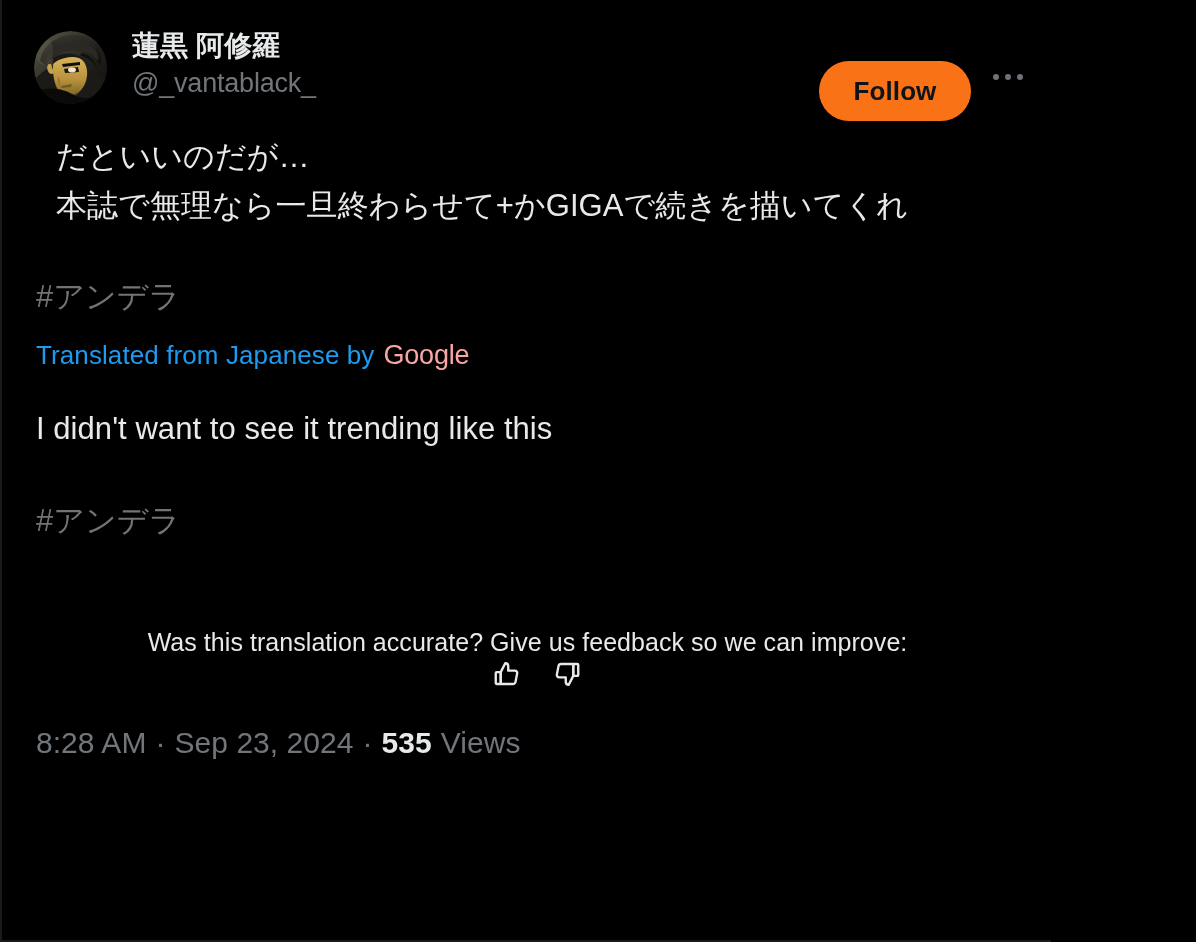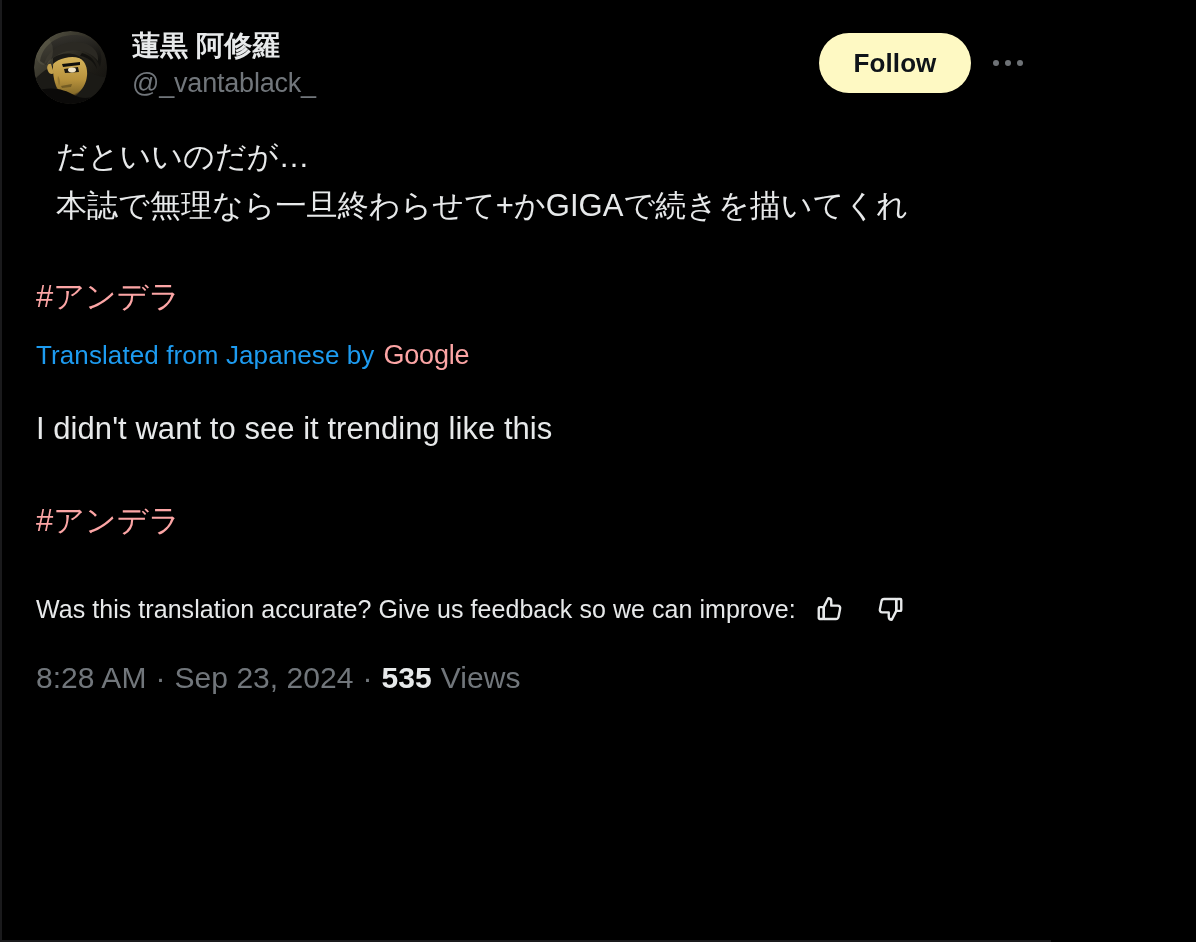--- a/index.html
+++ b/index.html
@@ -82,27 +82,28 @@
   }
   .follow-button {
     display: inline-flex;
     align-items: center;
     justify-content: center;
     min-width: 152px;
     height: 60px;
     padding: 0 26px;
     border: none;
     border-radius: 999px;
-    background: #fef9c3;
+    background: #f97316;
     color: #0f1419;
     font-family: "Liberation Sans", sans-serif;
     font-size: 26px;
     font-weight: bold;
     letter-spacing: 0.1px;
     cursor: pointer;
+    margin-top: 28px;
   }
   .more-button {
     display: inline-flex;
     align-items: center;
     justify-content: center;
     width: 46px;
     height: 46px;
     margin-left: 14px;
     border-radius: 50%;
     cursor: pointer;
@@ -130,21 +131,21 @@
     font-size: 31px;
     line-height: 49px;
     letter-spacing: 0.05px;
     white-space: pre-wrap;
     word-wrap: break-word;
     margin-left: 20px;
   }
   .jp-block { margin-top: 28px; }
 
   .hashtag {
-    color: #fca5a5;
+    color: #737373;
     font-size: 31px;
     line-height: 49px;
     text-decoration: none;
     cursor: pointer;
   }
   .hashtag-line { margin-top: 42px; line-height: 49px; }
 
   .translated-by {
     display: flex;
     align-items: baseline;
@@ -174,21 +175,22 @@
     letter-spacing: 0.05px;
     white-space: pre-wrap;
     word-wrap: break-word;
     margin-top: 4px;
   }
   .tr-gap { margin-top: 32px; }
 
   .feedback-row {
     display: flex;
     align-items: center;
-    margin-top: 43px;
+    margin-top: 76px;
+    flex-direction: column;
   }
   .feedback-text {
     color: #e7e9ea;
     font-size: 25px;
     line-height: 32px;
     letter-spacing: 0.05px;
   }
   .feedback-icons {
     display: flex;
     align-items: center;

